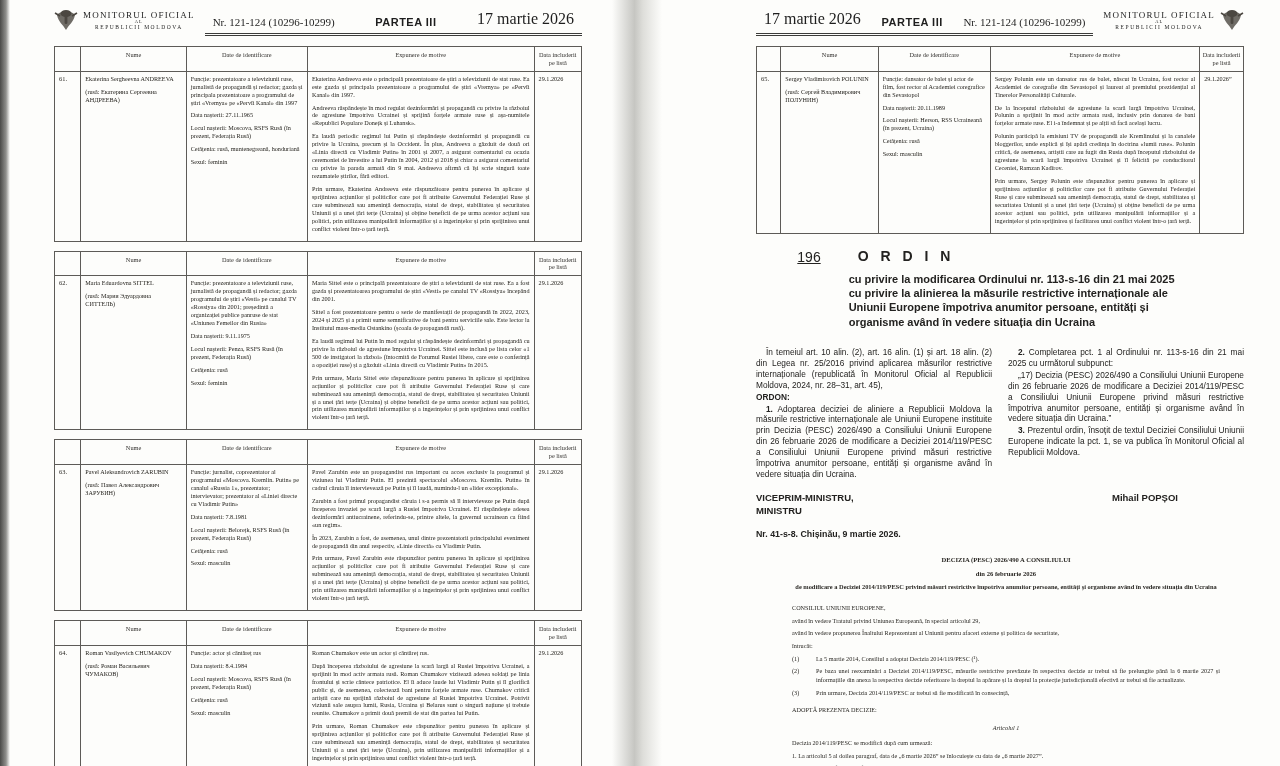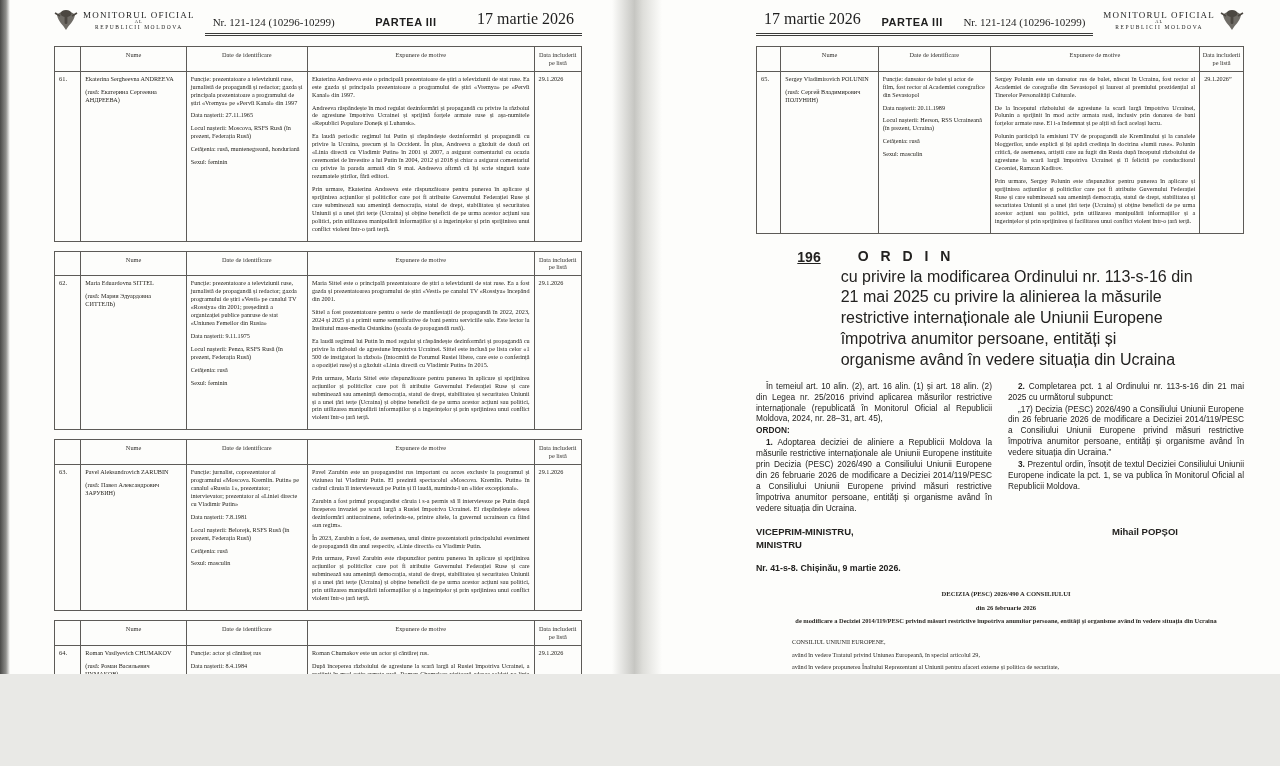--- a/index.html
+++ b/index.html
@@ -1,17 +1,17 @@
 <!DOCTYPE html>
 <html><head>
 <meta charset="utf-8">
 <style>
   html,body{margin:0;padding:0;}
   body{width:1280px;height:766px;background:#e9e9e6;font-family:"Liberation Serif",serif;color:#1e1e1e;}
-  .spread{position:relative;width:1280px;height:674px;overflow:hidden;}
+  .spread{position:relative;width:1280px;height:766px;overflow:hidden;}
   .left-edge{position:absolute;left:0;top:0;width:10px;height:766px;
     background:linear-gradient(90deg,#4a4a48,#8f8f8c 60%,#fdfdfb);}
   .spine{position:absolute;left:612px;top:0;width:50px;height:766px;
     background:linear-gradient(90deg,#fdfdfb,#c6c6c2 45%,#dededa 62%,#fdfdfb);}
   .page{position:absolute;top:0;height:766px;background:#fdfdfb;box-sizing:border-box;overflow:hidden;}
   .page-l{left:10px;width:602px;padding:8px 30px 6px 44px;}
   .page-r{left:662px;width:618px;padding:8px 36px 6px 94px;}
 
   
   .pagehead{display:flex;align-items:flex-end;gap:10px;margin-bottom:10px;}
@@ -36,24 +36,24 @@
   .etable th{font-weight:normal;font-size:6.3px;text-align:center;color:#33312e;padding:4px 2px;line-height:1.25;}
   .etable td{font-size:6.2px;line-height:1.28;color:#26241f;}
   .etable td p{margin:0 0 5px 0;}
   .etable td.num{text-align:left;font-size:6.4px;}
   .etable td.reasons p{text-align:justify;}
   .etable td.date{text-align:left;}
 
   
   .ordin{font-family:"Liberation Sans",sans-serif;color:#232220;}
   .ordin-head{display:flex;justify-content:center;gap:20px;margin:14px 10px 10px 0;}
-  .ordin-no{font-size:14px;font-weight:bold;text-decoration:underline;padding-top:1px;}
+  .ordin-no{font-size:14px;font-weight:normal;text-decoration:underline;padding-top:1px;}
   .ordin-titlebox{width:352px;}
   .ordin-title{font-size:14px;font-weight:bold;letter-spacing:4px;margin:0 0 3px 17px;}
-  .ordin-sub{font-size:16px;font-weight:normal;line-height:1.3;margin:0;}
+  .ordin-sub{font-size:11px;font-weight:bold;line-height:1.3;margin:8px;}
   .ordin-body{column-count:2;column-gap:16px;font-size:8.3px;line-height:1.32;text-align:justify;margin-top:6px;}
   .ordin-body p{margin:0 0 1px 0;}
   .ordin-body .intro{text-indent:10px;}
   .ordon{font-weight:bold;text-align:left;text-indent:0 !important;}
   .oitem{text-indent:10px;}
   .sigrow{display:flex;justify-content:space-between;align-items:flex-start;margin-top:12px;padding-right:66px;}
   .sigrole{font-size:9.5px;font-weight:bold;line-height:1.35;}
   .signame{font-size:9.5px;font-weight:bold;text-align:right;}
   .ordin-ref{font-size:8.8px;font-weight:bold;margin-top:11px;}
 

